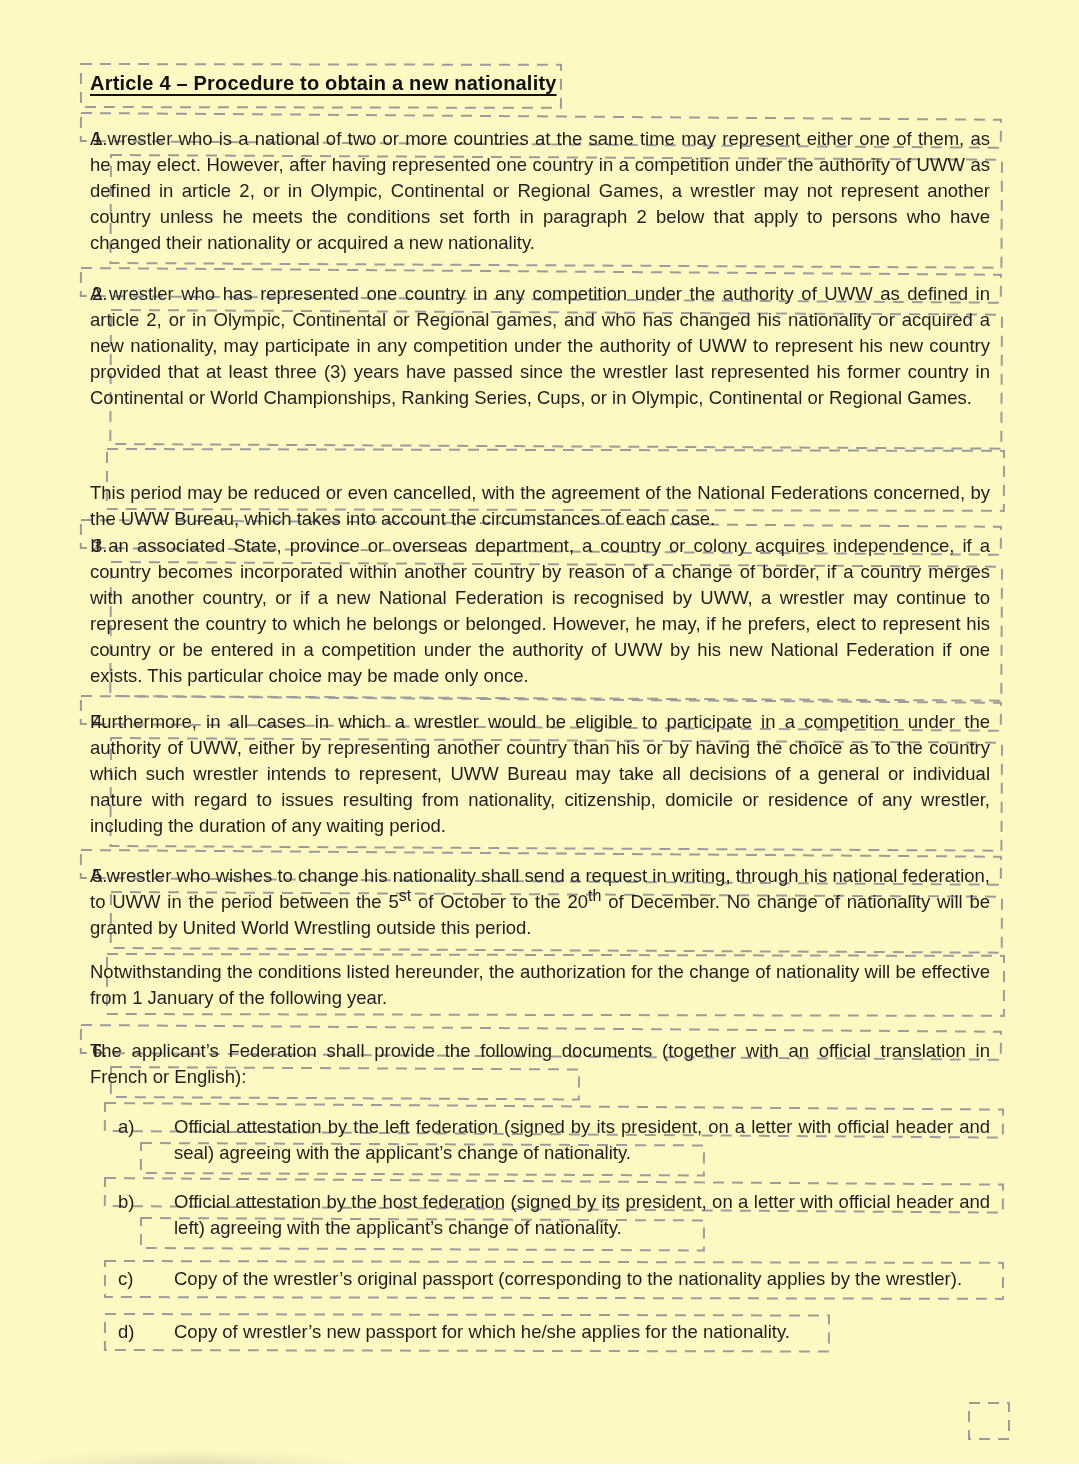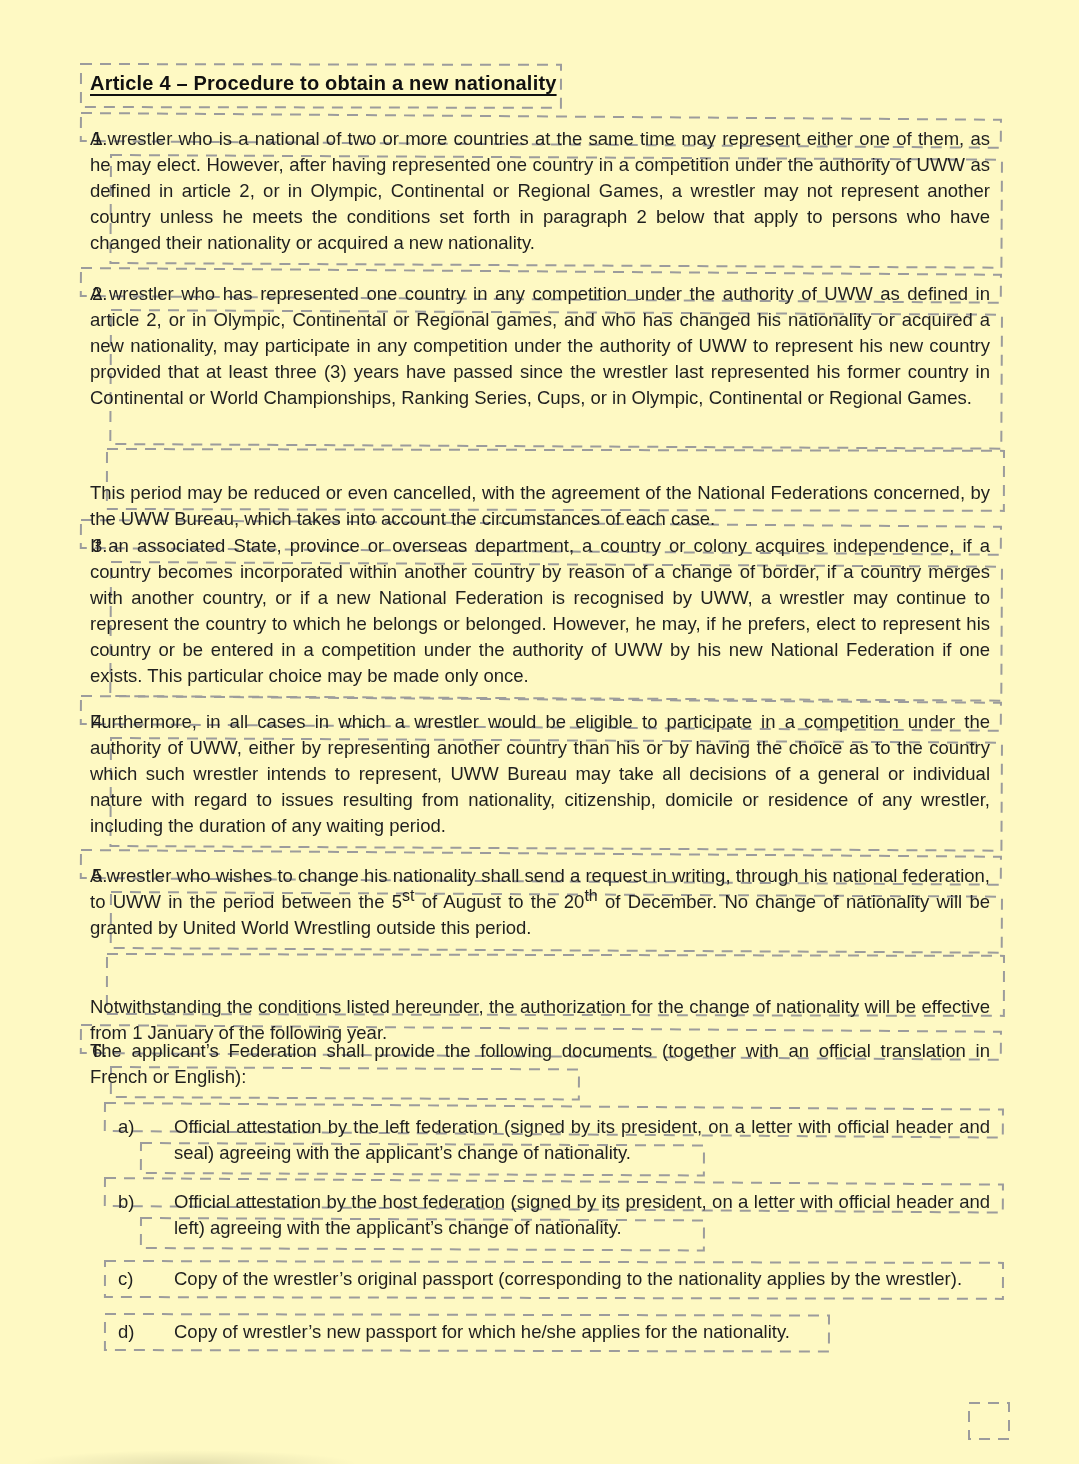--- a/index.html
+++ b/index.html
@@ -203,24 +203,24 @@
     <div class="ptxt">If an associated State, province or overseas department, a country or colony acquires independence, if a country becomes incorporated within another country by reason of a change of border, if a country merges with another country, or if a new National Federation is recognised by UWW, a wrestler may continue to represent the country to which he belongs or belonged. However, he may, if he prefers, elect to represent his country or be entered in a competition under the authority of UWW by his new National Federation if one exists. This particular choice may be made only once.</div>
   </div>
 
   <div class="para" style="top:709px">
     <span class="num">4.</span>
     <div class="ptxt">Furthermore, in all cases in which a wrestler would be eligible to participate in a competition under the authority of UWW, either by representing another country than his or by having the choice as to the country which such wrestler intends to represent, UWW Bureau may take all decisions of a general or individual nature with regard to issues resulting from nationality, citizenship, domicile or residence of any wrestler, including the duration of any waiting period.</div>
   </div>
 
   <div class="para" style="top:863px">
     <span class="num">5.</span>
-    <div class="ptxt"><span>A wrestler who wishes to change his nationality shall send a request in writing, through his national federation, to UWW in the period between the 5</span><sup>st</sup><span> of August to the 20</span><sup>th</sup><span> of December. No change of nationality will be granted by United World Wrestling outside this period.</span></div>
-  </div>
-
-  <div class="para" style="top:994px">
+    <div class="ptxt"><span>A wrestler who wishes to change his nationality shall send a request in writing, through his national federation, to UWW in the period between the 5</span><sup>st</sup><span> of October to the 20</span><sup>th</sup><span> of December. No change of nationality will be granted by United World Wrestling outside this period.</span></div>
+  </div>
+
+  <div class="para" style="top:959px">
     <div class="ptxt">Notwithstanding the conditions listed hereunder, the authorization for the change of nationality will be effective from 1 January of the following year.</div>
   </div>
 
   <div class="para" style="top:1038px">
     <span class="num">6.</span>
     <div class="ptxt">The applicant’s Federation shall provide the following documents (together with an official translation in French or English):</div>
   </div>
 
   <div class="para sub" style="top:1114px">
     <span class="num">a)</span>

